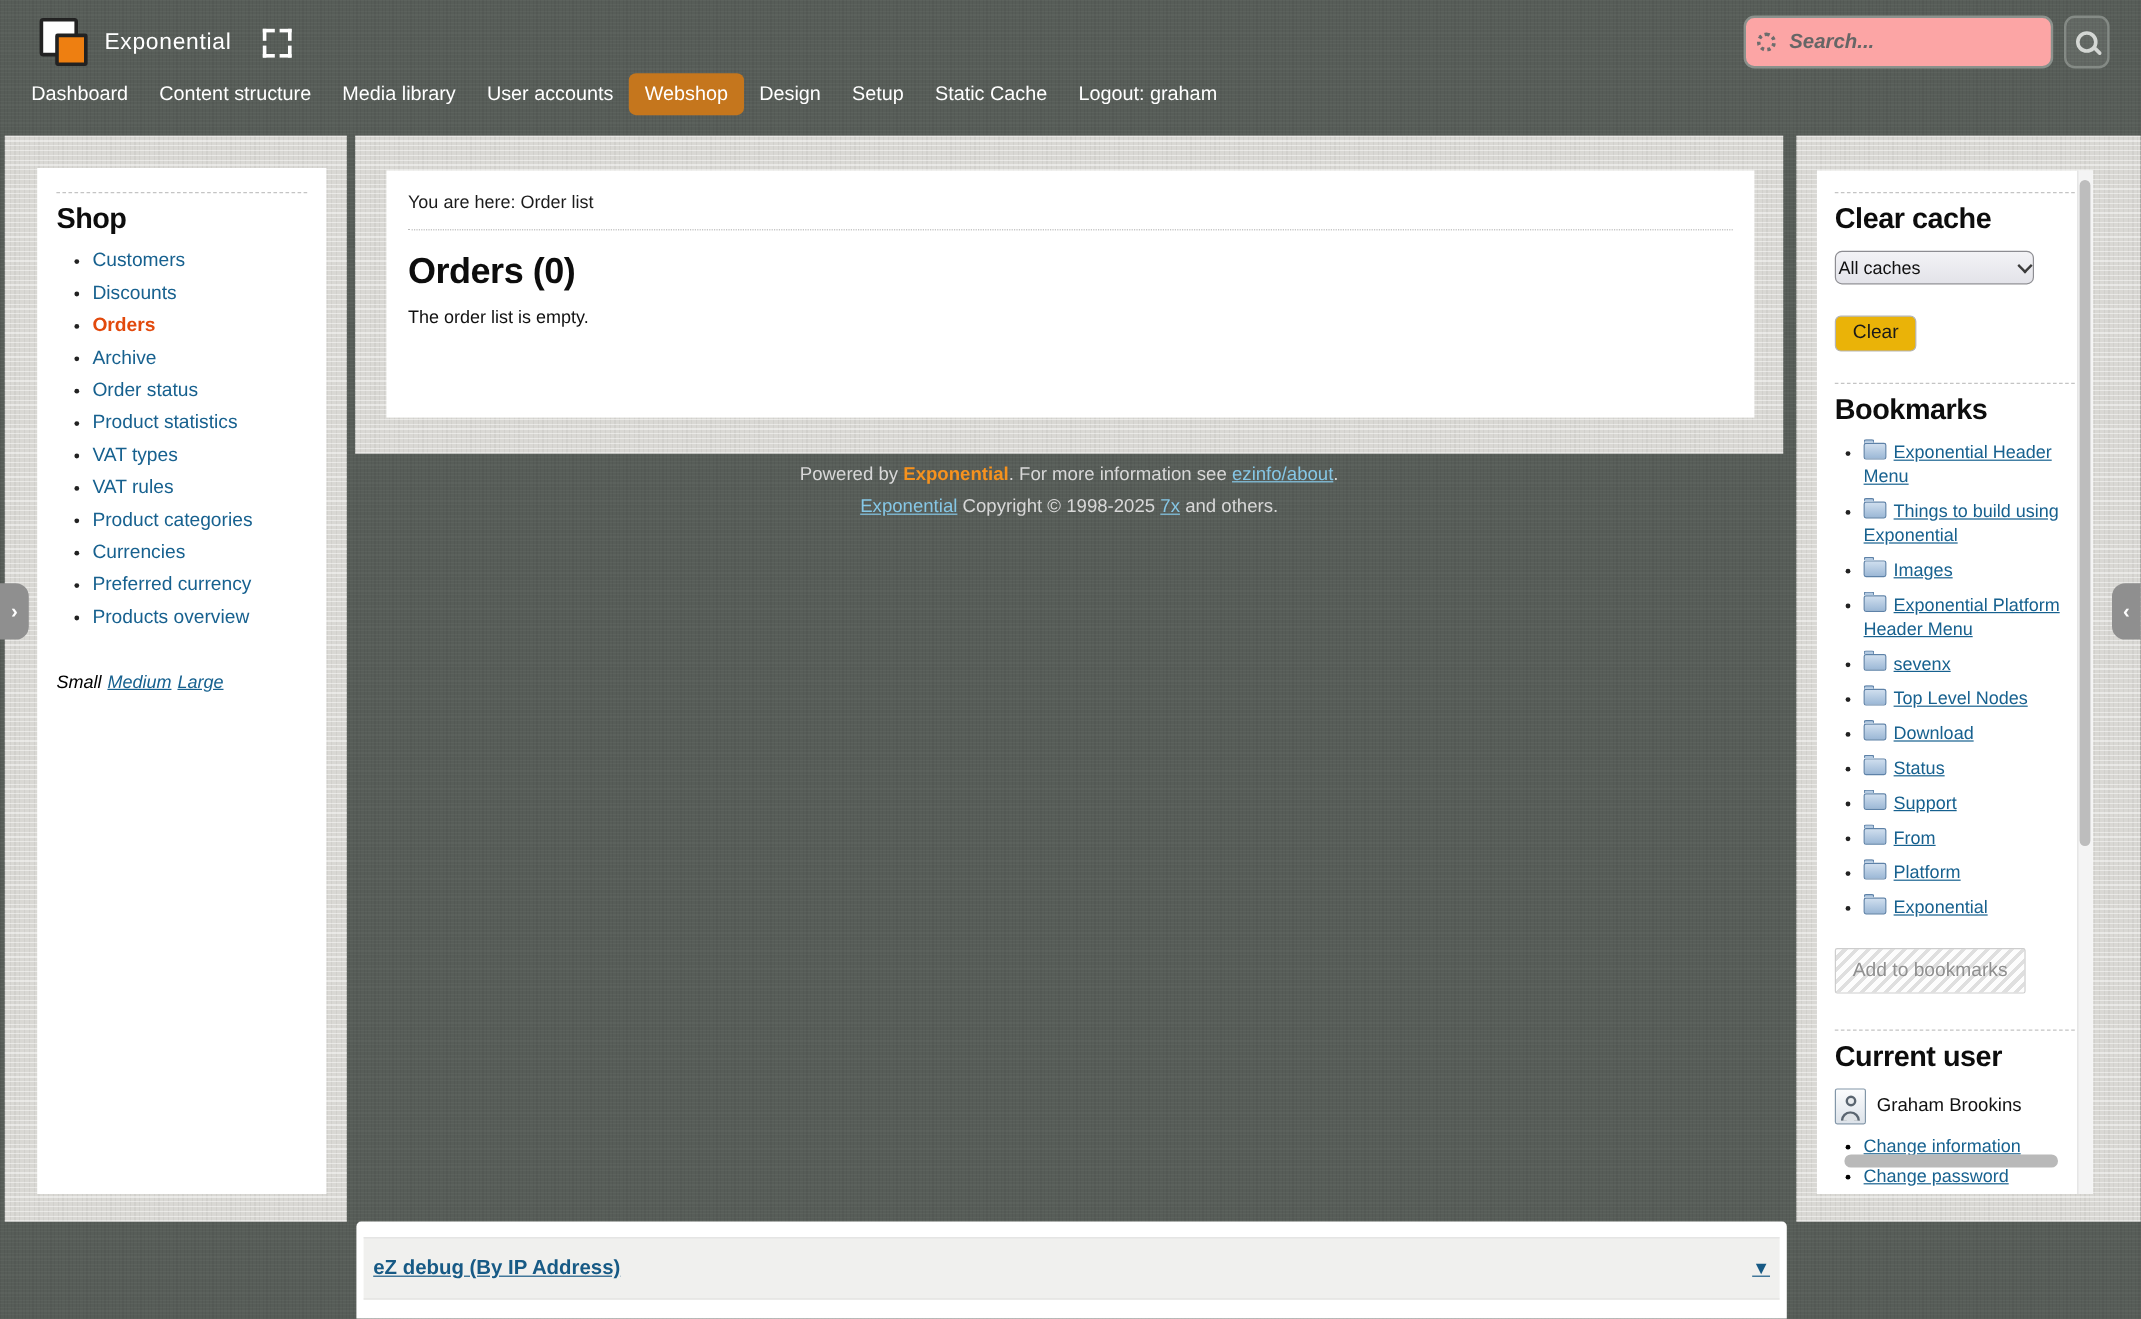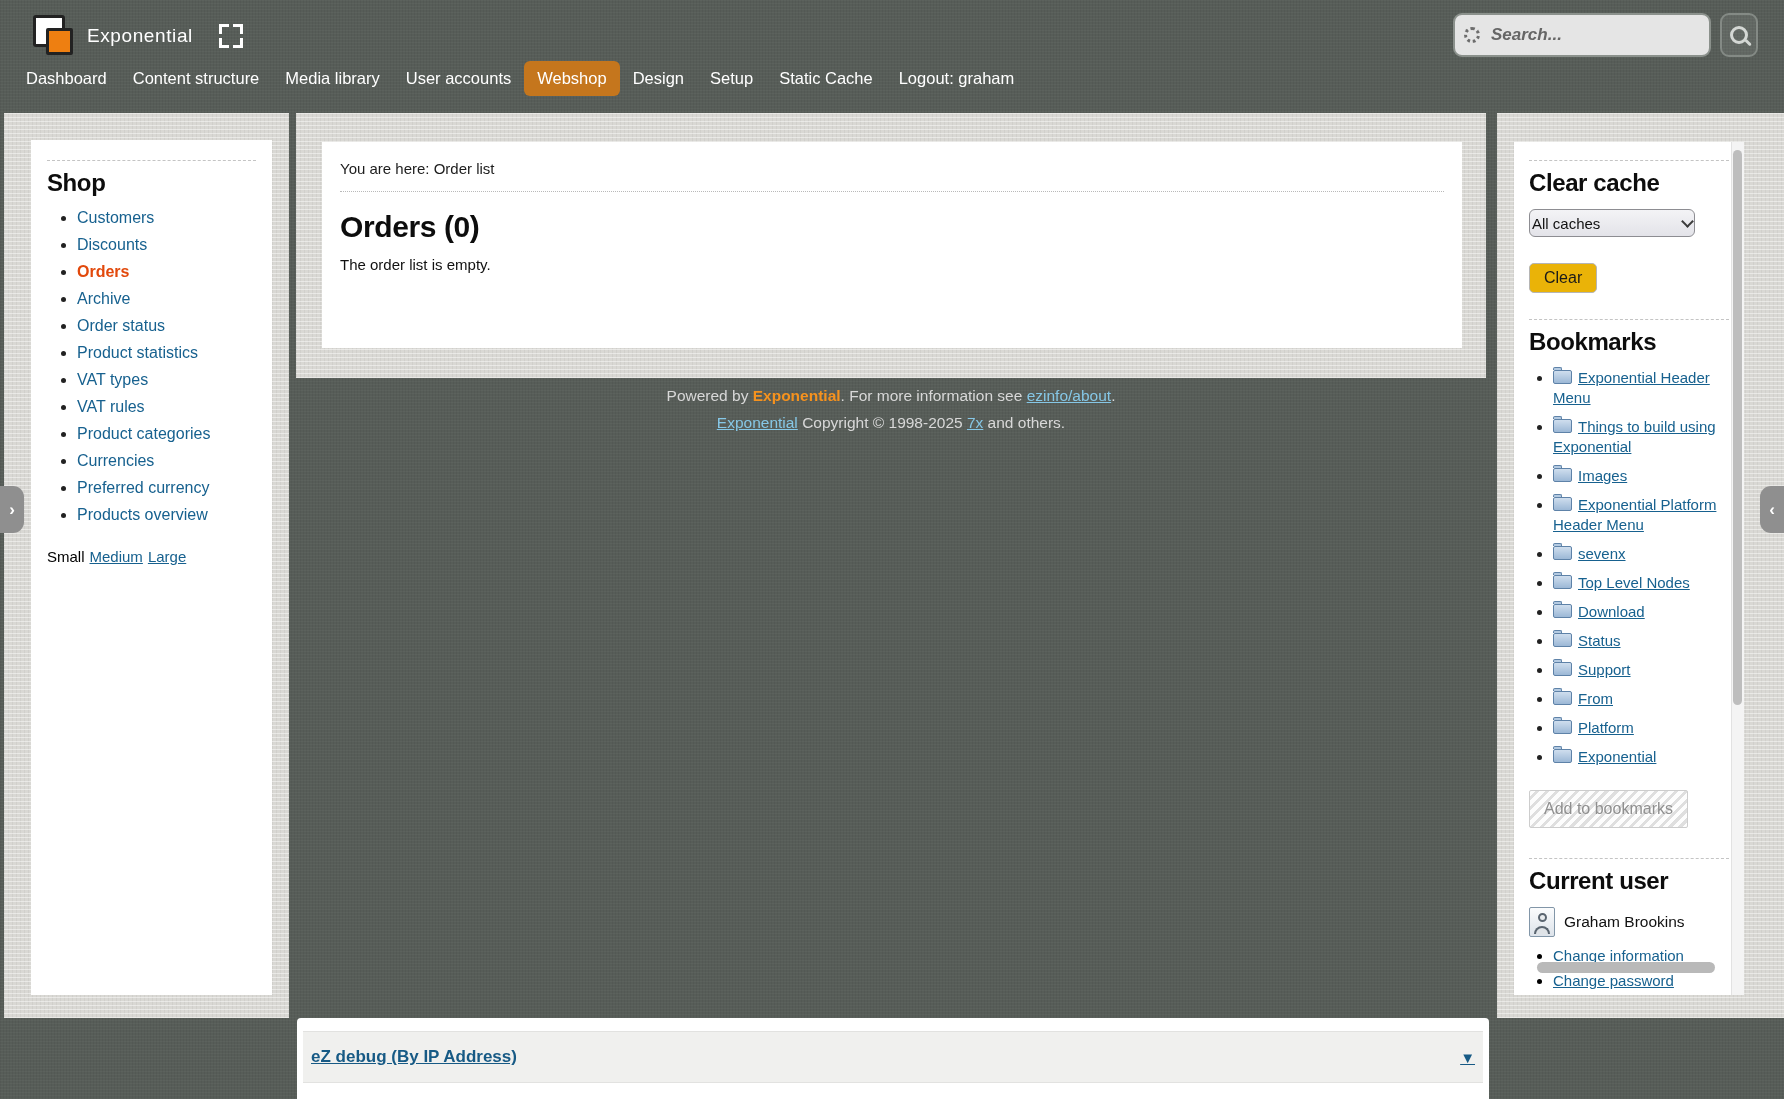--- a/index.html
+++ b/index.html
@@ -28,21 +28,21 @@
   .fs i{position:absolute;width:7px;height:7px;border:3px solid #fff;}
   .fs .tl{top:0;left:0;border-right:none;border-bottom:none;}
   .fs .tr{top:0;right:0;border-left:none;border-bottom:none;}
   .fs .bl{bottom:0;left:0;border-right:none;border-top:none;}
   .fs .br{bottom:0;right:0;border-left:none;border-top:none;}
 
   .search-area{position:absolute;top:13px;right:26px;display:flex;align-items:center;gap:9px;}
   .search-input-wrap{position:relative;width:258px;height:44px;}
   .search-input{
     width:100%;height:100%;box-sizing:border-box;border:2px solid #8b918c;border-radius:9px;
-    background:#e5e5e5;color:#666;font-style:italic;font-weight:bold;font-size:17px;
+    background:#fca5a5;color:#666;font-style:italic;font-weight:bold;font-size:17px;
     padding:0 10px 0 36px;outline:none;font-family:"Liberation Sans",sans-serif;
   }
   .search-input::placeholder{color:#666;}
   .gear{position:absolute;left:11px;top:14px;width:10px;height:10px;border:3px dotted #6d6d6d;border-radius:50%;}
   .search-button{
     width:38px;height:44px;box-sizing:border-box;border:2px solid #848a85;border-radius:9px;
     background:rgba(255,255,255,.07);display:flex;align-items:center;justify-content:center;cursor:pointer;
   }
   .mag{position:relative;width:12px;height:12px;border:3px solid #d4d7d4;border-radius:50%;}
   .mag::after{content:"";position:absolute;width:8px;height:3px;background:#d4d7d4;transform:rotate(45deg);right:-7px;bottom:-3px;border-radius:2px;}
@@ -62,21 +62,21 @@
   .right-panel{left:17px;top:29px;width:230px;bottom:23px;padding:12px 15px;}
 
   .dashed-sep{border-top:1px dashed #c4c4c4;height:0;margin:6px 0 8px;}
   .panel-title{font-size:24px;font-weight:bold;color:#0d0d0d;margin:8px 0 12px;letter-spacing:-.4px;}
 
   .shop-list{margin:2px 0 0;padding-left:30px;}
   .shop-list li{margin-bottom:9px;font-size:16px;color:#222;}
   .side-link{color:#17618f;text-decoration:none;cursor:pointer;}
   .shop-list li.active .side-link{color:#e2490c;font-weight:bold;}
 
-  .size-controls{margin-top:24px;font-size:15px;color:#000;}
+  .size-controls{margin-top:36px;font-size:15px;color:#000;font-style:italic;}
   .size-controls a{color:#17618f;text-decoration:underline;margin-left:5px;cursor:pointer;}
 
   
   .breadcrumb{font-size:15px;color:#1c1c1c;margin:2px 0 14px;}
   .dotted-sep{border-top:1px dotted #b9b9b9;height:0;margin:0 0 4px;}
   .orders-title{font-size:30px;font-weight:bold;color:#0d0d0d;margin:18px 0 12px;letter-spacing:-.4px;}
   .empty-msg{font-size:15px;color:#111;margin:0 0 4px;}
   .button-row{display:flex;justify-content:space-between;margin-top:40px;}
   .hatch-btn{
     background:repeating-linear-gradient(135deg,#fdfdfd 0 4px,#dfdfdf 4px 7px);

